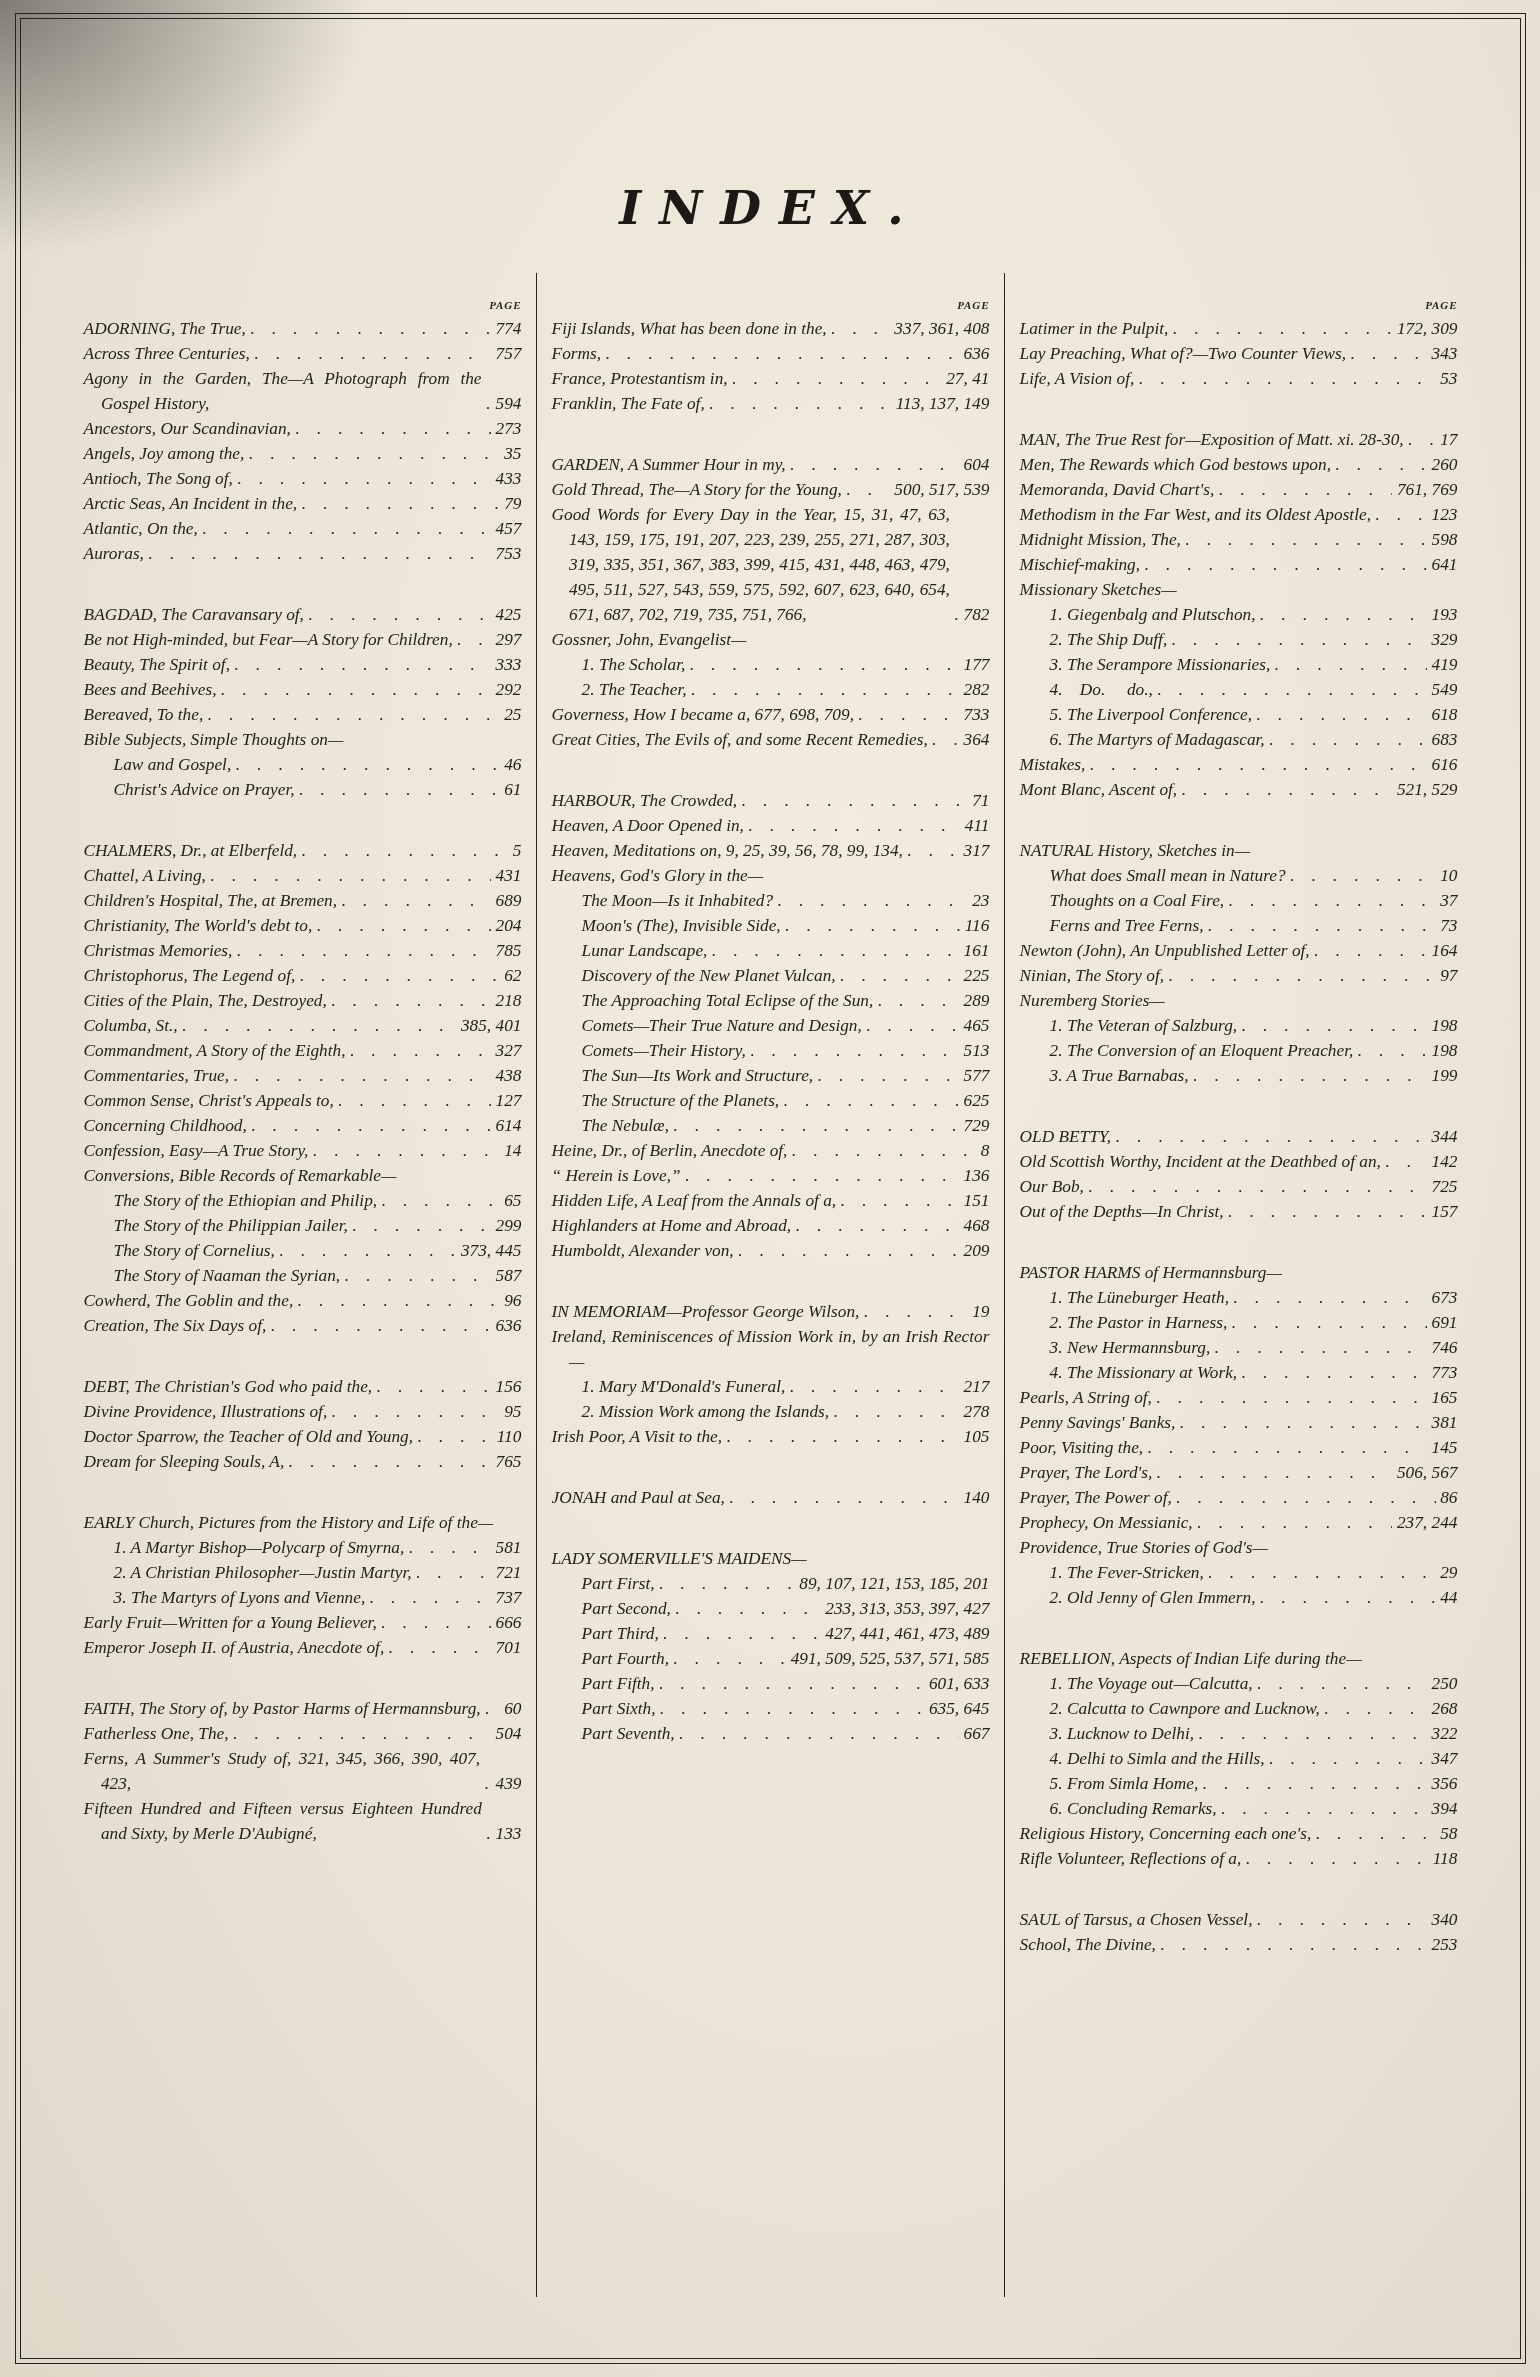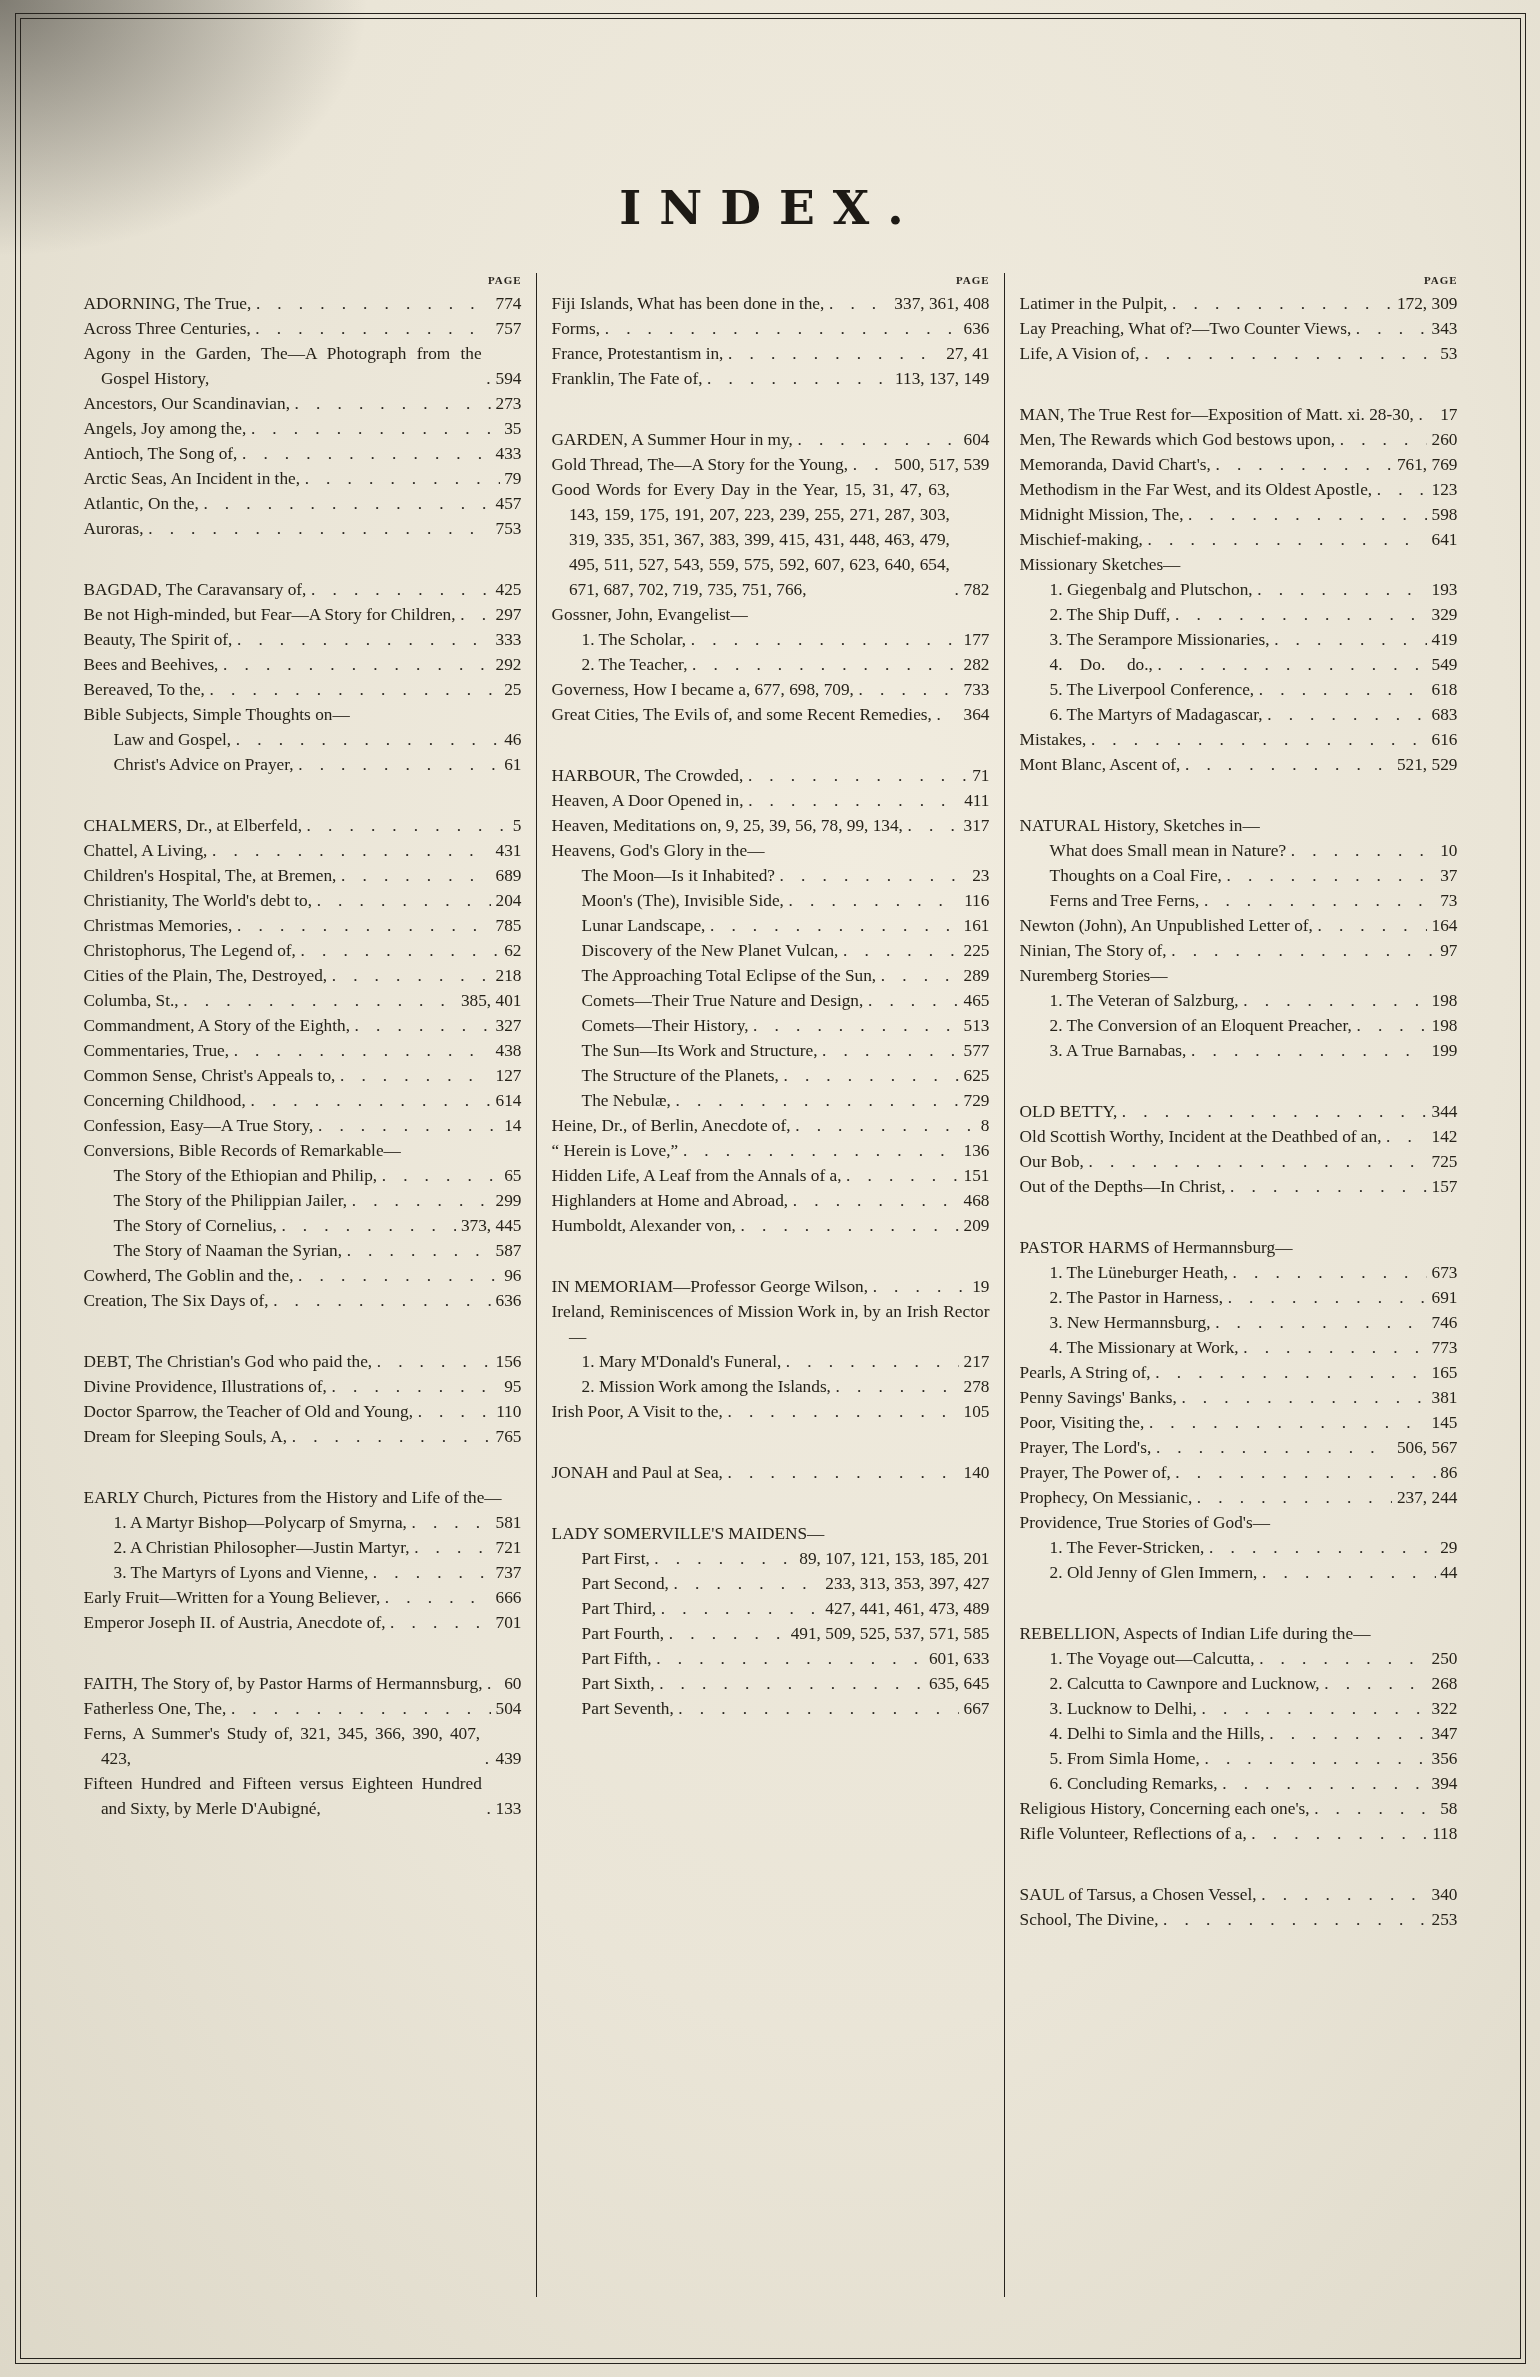--- a/index.html
+++ b/index.html
@@ -5,20 +5,21 @@
   html, body { margin: 0; padding: 0; }
   body {
     width: 1541px; height: 2377px; position: relative;
     background: #8f8b80;
     font-family: "Liberation Serif", "DejaVu Serif", serif;
   }
   .sheet {
     position: absolute; inset: 0; overflow: hidden;
     background: radial-gradient(ellipse at 55% 35%, #f1ecdf 0%, #eae5d7 55%, #ddd8c8 100%);
     color: #232019;
+    font-style: italic;
   }
   .corner-shade {
     position: absolute; left: 0; top: 0; width: 419px; height: 292px;
     background: radial-gradient(ellipse at 0% 0%, rgba(30,28,24,0.5) 0%, rgba(30,28,24,0) 62%);
     pointer-events: none;
   }
   .frame-outer {
     position: absolute; top: 12.8px; left: 14.6px; right: 14.6px; bottom: 12.8px;
     border: 1.8px solid #26231e;
   }
@@ -32,21 +33,21 @@
     position: absolute; top: 273px; left: 69px; right: 69px; height: 2024px;
     display: flex; overflow: hidden;
   }
   .col {
     flex: 1 1 0; padding: 0 14.6px; min-width: 0;
     font-size: 17.3px; line-height: 25px; color: #262219;
   }
   .col + .col { border-left: 0.9px solid #26231e; }
   .page-hdr {
     text-align: right; font-size: 11px; font-weight: 700;
-    letter-spacing: 0.9px; line-height: 14.6px; margin-bottom: 3.6px; color: #2a2620;
+    letter-spacing: 0.9px; line-height: 14.6px; margin-bottom: 3.6px; color: #2a2620; margin-top: 25px;
   }
   .group { margin-bottom: 36px; }
   .entry { display: flex; align-items: flex-end; }
   .etext { padding-left: 17.3px; text-indent: -17.3px; text-align: justify; min-width: 0; }
   .entry.in1 { padding-left: 30px; }
   .leader { flex: 1 1 11px; min-width: 9px; overflow: hidden; white-space: nowrap; }
   .leader::before {
     content: ". . . . . . . . . . . . . . . . . . . . . . . . . . . . . . . . . . . . . . . .";
     letter-spacing: 6.4px; padding-left: 4.6px; color: #2a2620;
   }

